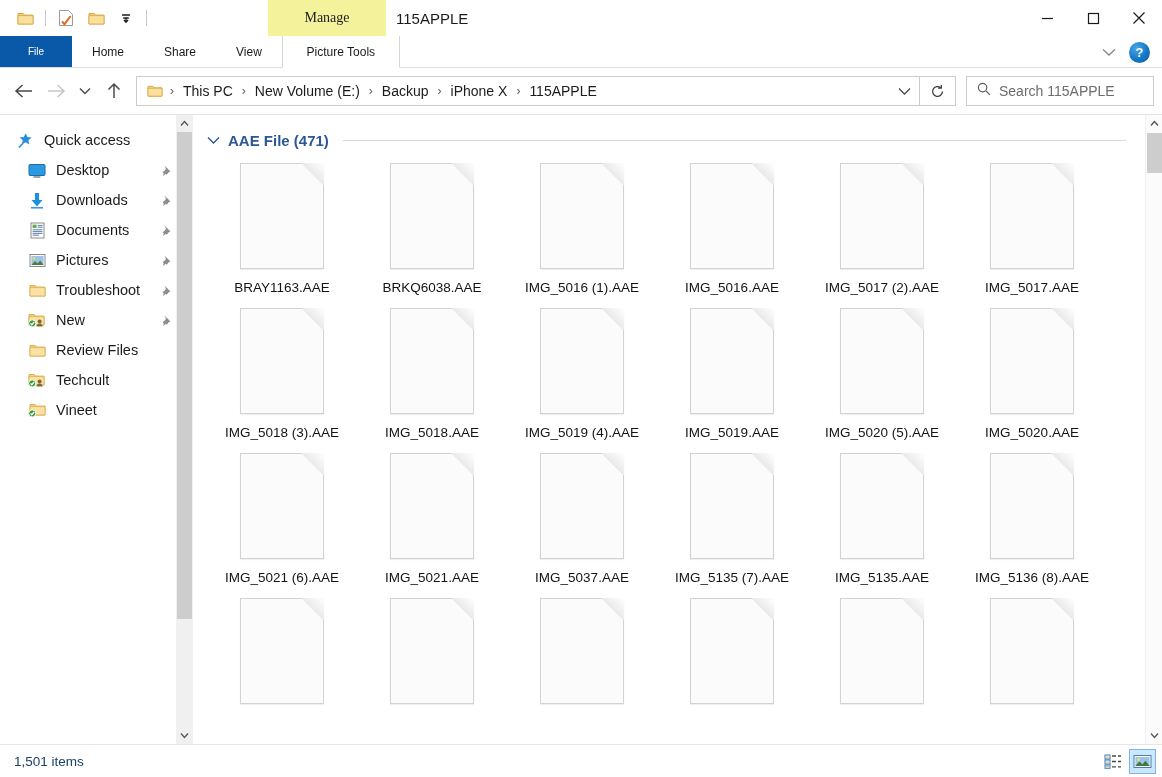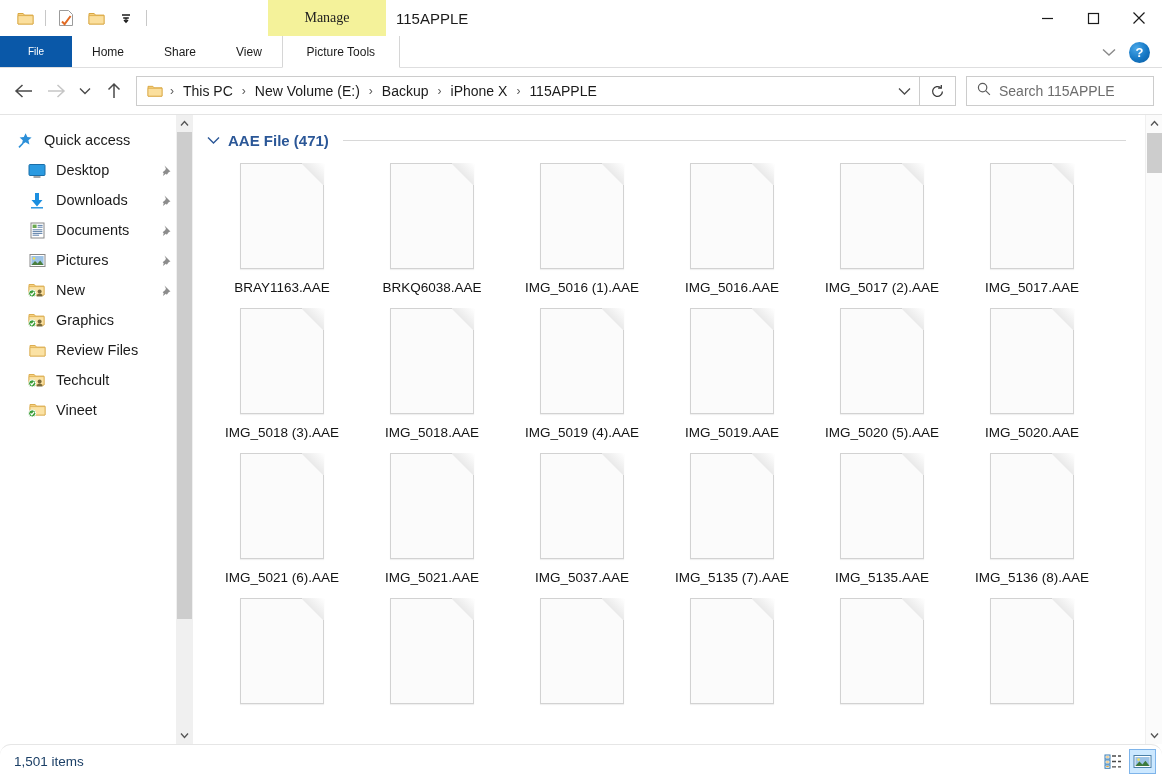--- a/index.html
+++ b/index.html
@@ -289,21 +289,20 @@
     background: #cdcdcd; cursor: default;
   }
 
   
   .statusbar {
     height: 33px; flex: 0 0 33px;
     display: flex; align-items: center;
     border-top: 1px solid #e6e6e6;
     background: #ffffff;
     padding: 0 6px 0 14px;
-    border-radius: 11px;
   }
   .status-text { font-size: 13.5px; color: #1b3f66; }
   .view-toggles { margin-left: auto; display: flex; gap: 3px; align-items: center; }
   .vt {
     width: 27px; height: 25px;
     display: flex; align-items: center; justify-content: center;
     cursor: default;
   }
   .vt.active {
     background: #cce8ff;
@@ -521,53 +520,54 @@
             </svg>
         </span>
         <span>Pictures</span>
         <span class="pin">
           <svg width="13" height="13" viewBox="0 0 13 13">
               <path d="M4.5 1.5l6 6-1.6.6-2.1 2.6-1-1L3 12l.7-2.8-1-1 2.6-2.1.6-1.6z" fill="#8d8d8d"></path>
             </svg>
         </span>
       </div>
 
+      <div class="nav-item child">
+        <span class="ico">
+          <svg width="17" height="15" viewBox="0 0 17 15">
+              <path d="M1 2.5h5.2l1.3 1.6H16V13H1z" fill="#f6d07f" stroke="#dcae52" stroke-width="1"></path>
+              <path d="M1 4.6h15V13H1z" fill="#fbe2a4" stroke="#dcae52" stroke-width=".8"></path>
+            </svg>
+        </span>
+        <span>Troubleshoot</span>
+        <span class="pin">
+          <svg width="13" height="13" viewBox="0 0 13 13">
+              <path d="M4.5 1.5l6 6-1.6.6-2.1 2.6-1-1L3 12l.7-2.8-1-1 2.6-2.1.6-1.6z" fill="#8d8d8d"></path>
+            </svg>
+        </span>
+      </div>
 
       <div class="nav-item child">
         <span class="ico">
           <svg width="19" height="16" viewBox="0 0 19 16">
               <path d="M1 2.5h5.2l1.3 1.6H16V13H1z" fill="#f6d07f" stroke="#dcae52" stroke-width="1"></path>
               <path d="M1 4.6h15V13H1z" fill="#fbe2a4" stroke="#dcae52" stroke-width=".8"></path>
               <circle cx="4.2" cy="11.4" r="3.6" fill="#3a9e3a" stroke="#ffffff" stroke-width="1"></circle>
               <path d="M2.5 11.4l1.3 1.4 2.3-2.8" stroke="#ffffff" stroke-width="1.3" fill="none"></path>
               <circle cx="11.6" cy="9.6" r="2" fill="#7a6a3a"></circle>
               <path d="M8.6 14.6c0-2 1.4-3.2 3-3.2s3 1.2 3 3.2z" fill="#7a6a3a"></path>
             </svg>
         </span>
         <span>New</span>
         <span class="pin">
           <svg width="13" height="13" viewBox="0 0 13 13">
               <path d="M4.5 1.5l6 6-1.6.6-2.1 2.6-1-1L3 12l.7-2.8-1-1 2.6-2.1.6-1.6z" fill="#8d8d8d"></path>
             </svg>
         </span>
       </div>
 
-      <div class="nav-item child">
-        <span class="ico">
-          <svg width="19" height="16" viewBox="0 0 19 16">
-              <path d="M1 2.5h5.2l1.3 1.6H16V13H1z" fill="#f6d07f" stroke="#dcae52" stroke-width="1"></path>
-              <path d="M1 4.6h15V13H1z" fill="#fbe2a4" stroke="#dcae52" stroke-width=".8"></path>
-              <circle cx="4.2" cy="11.4" r="3.6" fill="#3a9e3a" stroke="#ffffff" stroke-width="1"></circle>
-              <path d="M2.5 11.4l1.3 1.4 2.3-2.8" stroke="#ffffff" stroke-width="1.3" fill="none"></path>
-              <circle cx="11.6" cy="9.6" r="2" fill="#7a6a3a"></circle>
-              <path d="M8.6 14.6c0-2 1.4-3.2 3-3.2s3 1.2 3 3.2z" fill="#7a6a3a"></path>
-            </svg>
-        </span>
-        <span>Graphics</span>
-      </div>
 
       <div class="nav-item child">
         <span class="ico">
           <svg width="17" height="15" viewBox="0 0 17 15">
               <path d="M1 2.5h5.2l1.3 1.6H16V13H1z" fill="#f6d07f" stroke="#dcae52" stroke-width="1"></path>
               <path d="M1 4.6h15V13H1z" fill="#fbe2a4" stroke="#dcae52" stroke-width=".8"></path>
             </svg>
         </span>
         <span>Review Files</span>
       </div>

